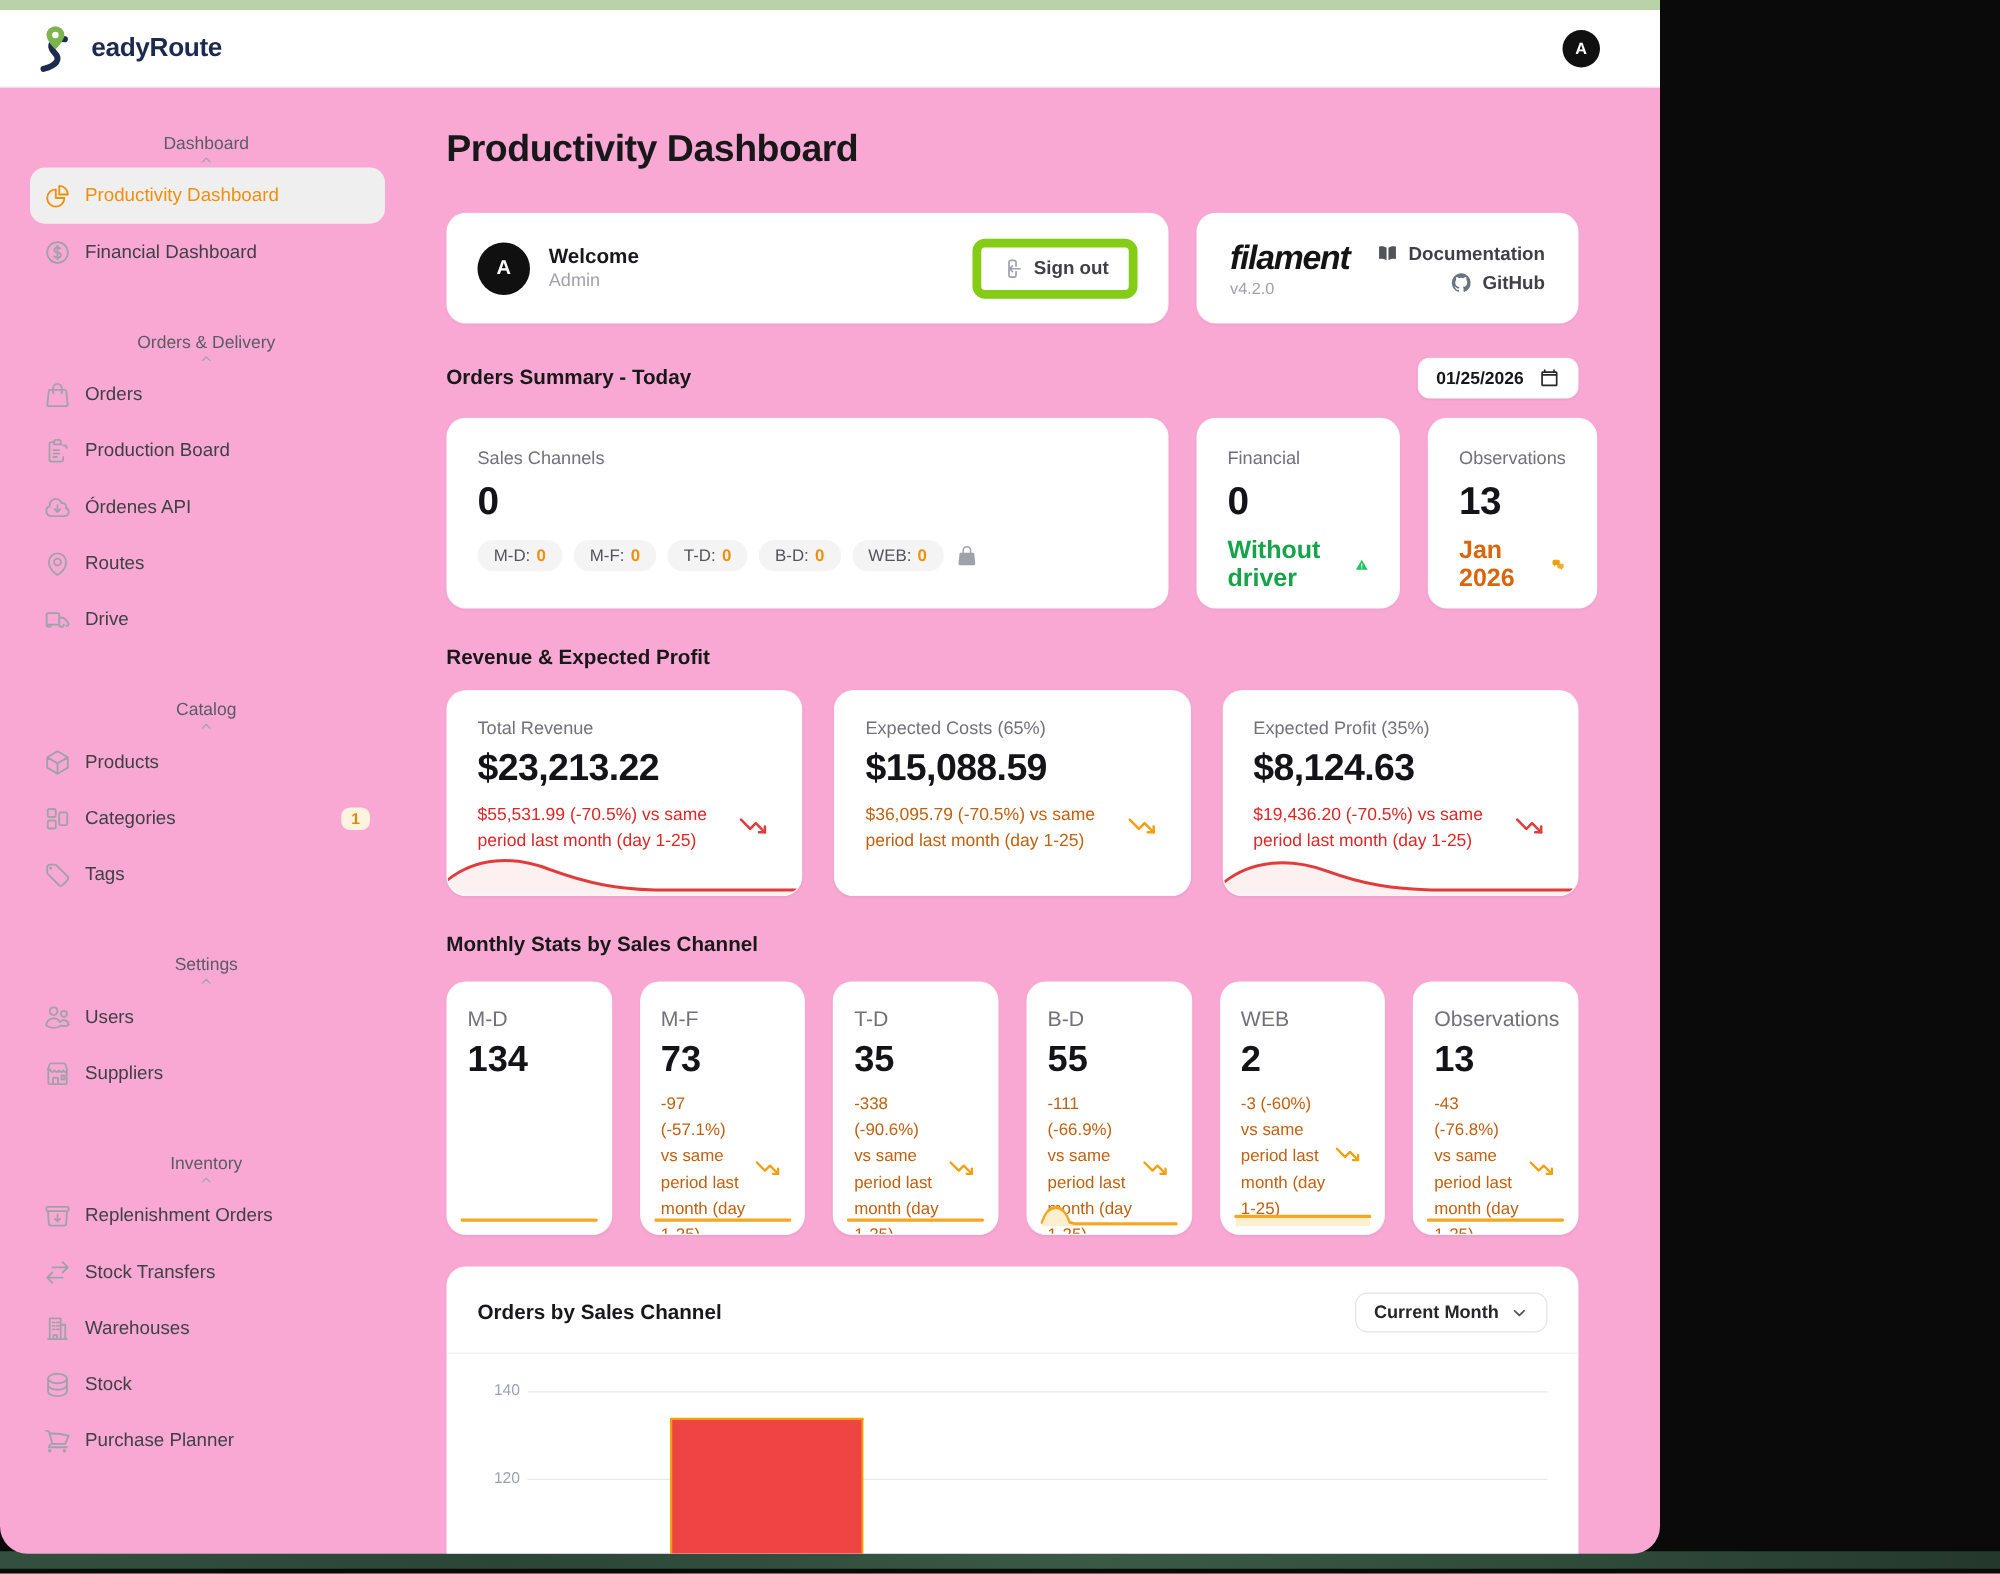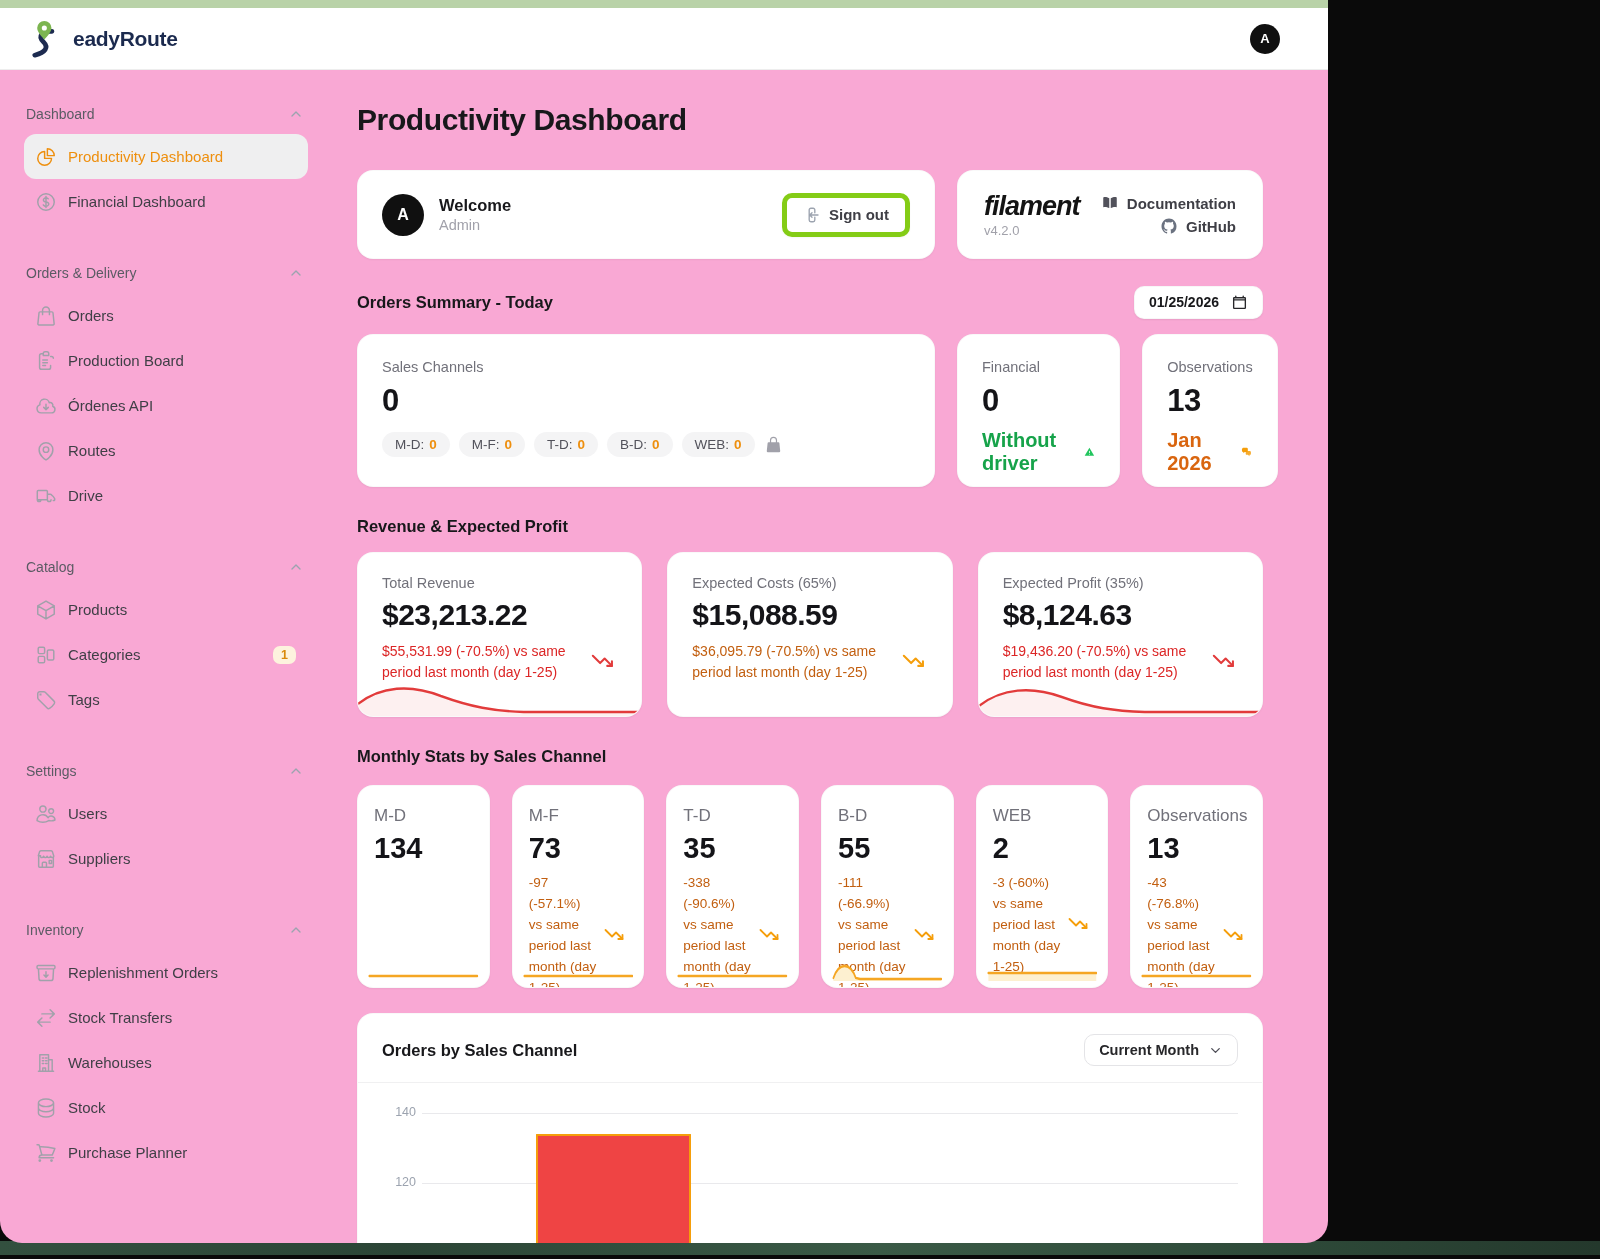--- a/index.html
+++ b/index.html
@@ -17,21 +17,21 @@
   .brand-text { font-size:21px; font-weight:800; color:#1b2a4e; letter-spacing:-0.3px; }
   .avatar { width:30px; height:30px; border-radius:50%; background:#101010; color:#fff; display:flex; align-items:center; justify-content:center; font-size:13px; font-weight:700; }
 
   
   .layout { display:flex; height:1173px; }
   aside { width:336px; flex:none; padding:36px 28px 0 24px; }
   main { flex:1; padding:33px 65px 0 21px; overflow:hidden; height:1173px; }
 
   
   .nav-group { margin-bottom:24px; }
-  .group-head { display:flex; justify-content:space-between; height:28px; padding:0 4px 0 2px; cursor:pointer; }
+  .group-head { display:flex; align-items:center; justify-content:space-between; height:28px; padding:0 4px 0 2px; cursor:pointer;flex-direction:column; }
   .group-label { font-size:14px; font-weight:500; color:#5b5b64; }
   .chev { width:16px; height:16px; color:#9ca3af; }
   .nav-item { display:flex; align-items:center; gap:11px; height:45px; padding:0 12px 0 11px; border-radius:12px; cursor:pointer; }
   .nav-item .icn { width:22px; height:22px; color:#a1a1aa; flex:none; }
   .nav-item .lbl { font-size:15px; font-weight:500; color:#3f3f46; flex:1; }
   .nav-item.active { background:#efeff0; }
   .nav-item.active .lbl, .nav-item.active .icn { color:#ee8f0e; }
   .nav-badge { background:#fdf3de; color:#d98a0c; font-size:12.5px; font-weight:700; padding:2px 8px; border-radius:7px; }
   svg { display:block; }
 
@@ -40,21 +40,21 @@
   h1 { font-size:30px; font-weight:800; color:#18181b; letter-spacing:-0.4px; }
   .sec-h { font-size:16.5px; font-weight:700; color:#18181b; }
 
   
   .top-cards { display:grid; grid-template-columns:578px 1fr; gap:22px; margin-top:33px; }
   .welcome-card { height:89px; display:flex; align-items:center; padding:0 24px; gap:15px; }
   .big-avatar { width:42px; height:42px; border-radius:50%; background:#101010; color:#fff; display:flex; align-items:center; justify-content:center; font-size:16px; font-weight:700; flex:none; }
   .welcome-txt { flex:1; }
   .welcome-txt .t1 { font-size:16.5px; font-weight:700; color:#18181b; }
   .welcome-txt .t2 { font-size:14.5px; color:#a1a1aa; margin-top:2px; }
-  .btn { display:inline-flex; align-items:center; gap:8px; background:#fff; border:5px solid #84cc16; border-radius:10px; padding:8px 16px; font-size:15px; font-weight:600; color:#3f3f46; box-shadow:0 1px 2px rgba(0,0,0,.04); cursor:pointer; }
+  .btn { display:inline-flex; align-items:center; gap:8px; background:#fff; border:7px solid #84cc16; border-radius:10px; padding:8px 16px; font-size:15px; font-weight:600; color:#3f3f46; box-shadow:0 1px 2px rgba(0,0,0,.04); cursor:pointer; }
   .btn .icn { width:18px; height:18px; color:#9ca3af; }
   .filament-card { height:89px; display:flex; align-items:center; justify-content:space-between; padding:0 26px; }
   .fl-mark { font-size:27px; font-weight:800; font-style:italic; color:#141414; letter-spacing:-1px; }
   .fl-ver { font-size:13px; color:#a1a1aa; margin-top:1px; }
   .fl-links { display:flex; flex-direction:column; align-items:flex-end; gap:5px; }
   .fl-link { display:flex; align-items:center; gap:8px; font-size:15px; font-weight:600; color:#3f3f46; cursor:pointer; }
   .fl-link .icn { width:18px; height:18px; color:#52525b; }
 
   
   .sec-row { display:flex; align-items:center; justify-content:space-between; margin-top:26px; height:34px; }

